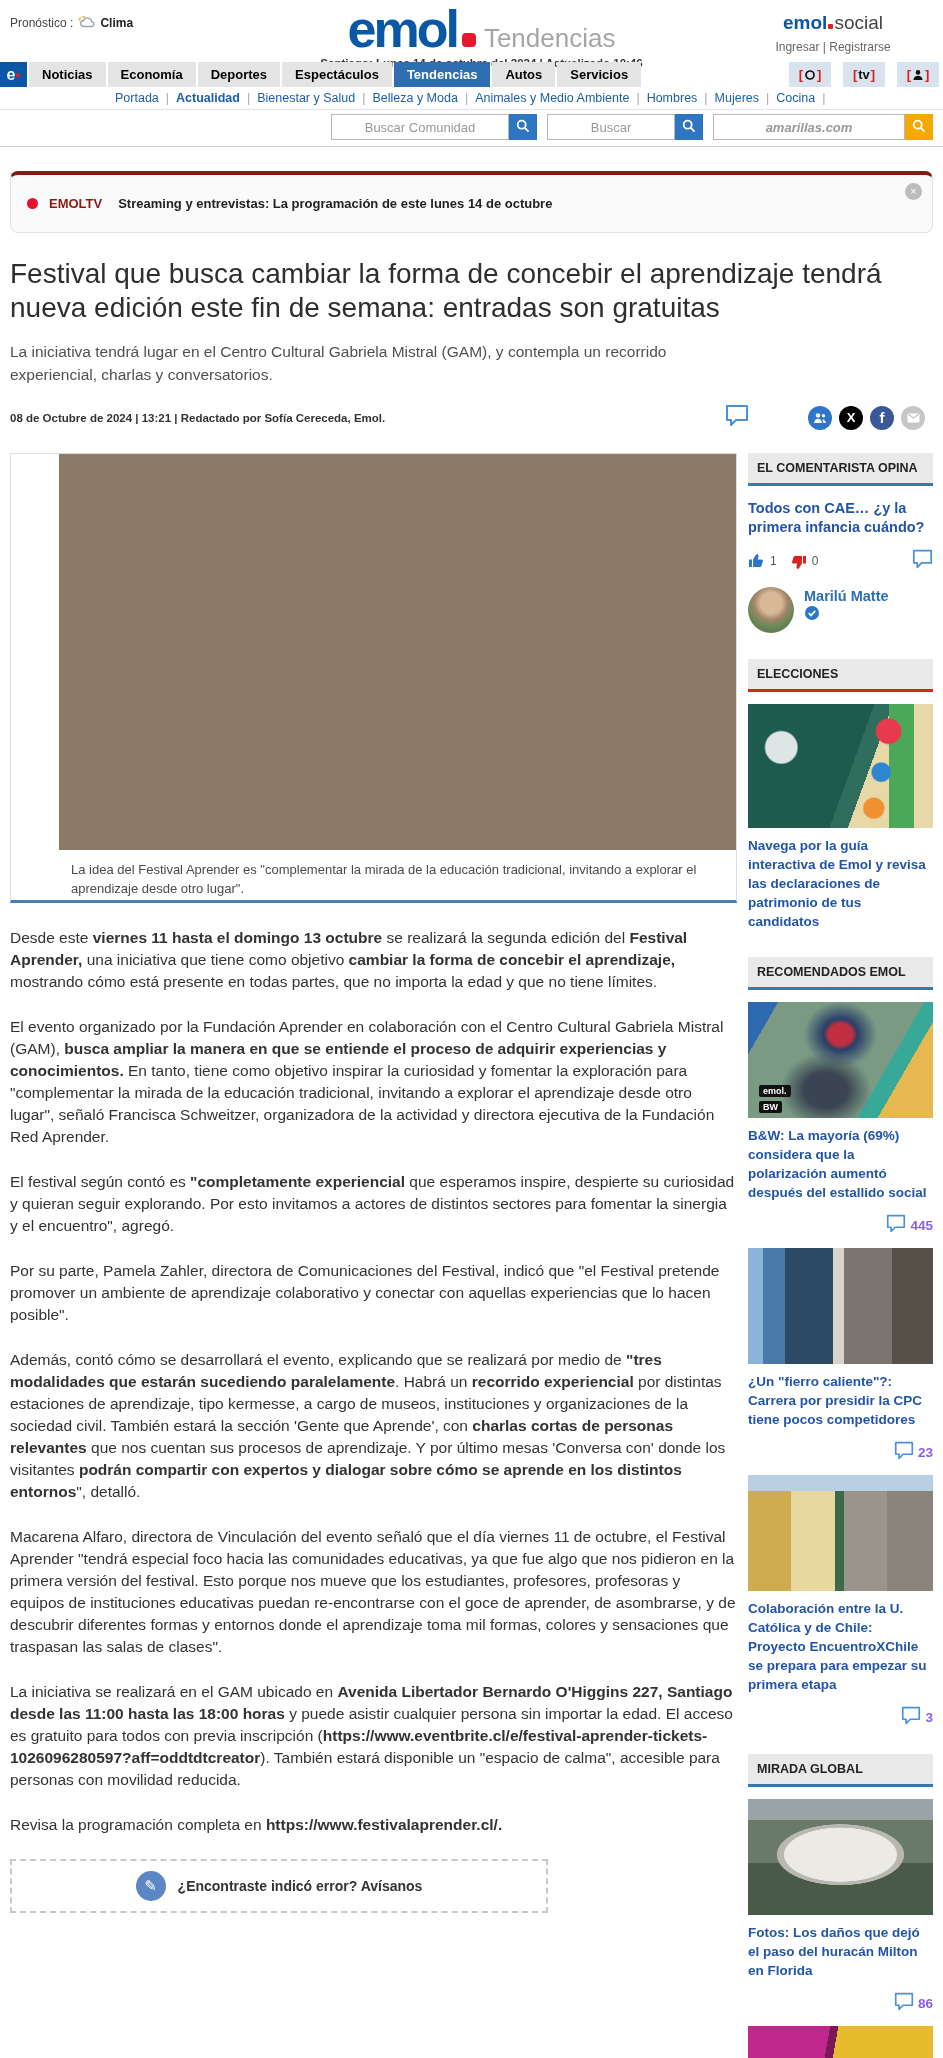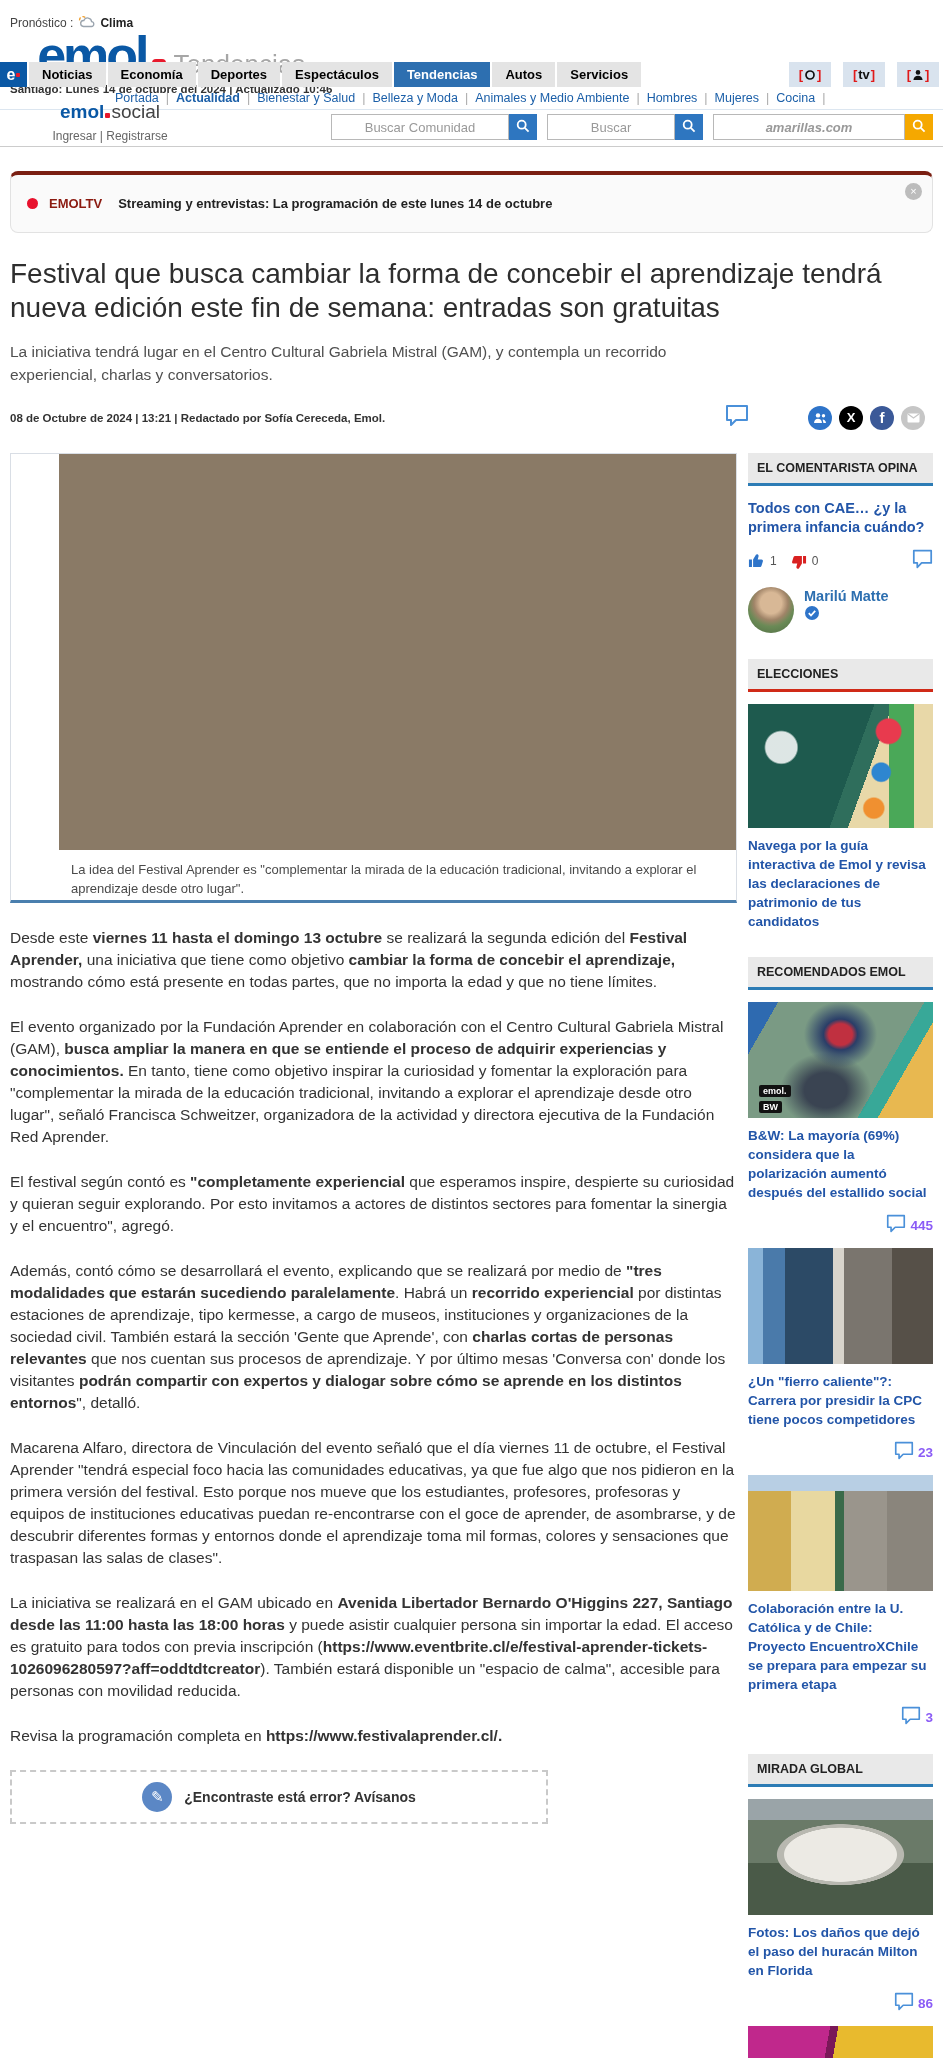--- a/index.html
+++ b/index.html
@@ -4,21 +4,21 @@
 <style>
   * { margin:0; padding:0; box-sizing:border-box; }
   html,body { background:#fff; }
   body {
     width:943px; height:2058px; overflow:hidden; position:relative;
     font-family:"Liberation Sans","DejaVu Sans",sans-serif; color:#333;
   }
   .page { width:943px; }
 
   
-  .top { display:flex; align-items:flex-start; padding:6px 10px 0; height:60px;flex-direction:column; }
+  .top { display:flex; align-items:flex-start; padding:6px 10px 0; height:60px; }
   .top-left { width:220px; font-size:12px; color:#444; display:flex; align-items:center; gap:4px; padding-top:8px; }
   .top-left b { color:#222; }
   .top-center { flex:1; text-align:center; }
   .logo-row { display:flex; align-items:baseline; justify-content:center; }
   .logo-main { font-size:52px; font-weight:bold; letter-spacing:-3px; color:#0a58a5; line-height:46px; }
   .logo-dot { width:14px; height:14px; background:#e8192c; border-radius:4px; display:inline-block; margin:0 8px 0 5px; }
   .logo-section { font-size:26px; color:#a6a6a6; letter-spacing:0; }
   .dateline { font-size:11.5px; font-weight:bold; color:#333; margin-top:3px; }
   .top-right { width:200px; text-align:center; padding-top:6px; }
   .social-logo { font-size:19px; }
@@ -303,29 +303,30 @@
         <div class="hero-img"></div>
         <figcaption>
           <div class="hero-cap">La idea del Festival Aprender es "complementar la mirada de la educación tradicional, invitando a explorar el aprendizaje desde otro lugar".</div>
         </figcaption>
       </figure>
 
       <div class="body-text">
           <p><span>Desde este </span><b>viernes 11 hasta el domingo 13 octubre</b><span> se realizará la segunda edición del </span><b>Festival Aprender,</b><span> una iniciativa que tiene como objetivo </span><b>cambiar la forma de concebir el aprendizaje,</b><span> mostrando cómo está presente en todas partes, que no importa la edad y que no tiene límites.</span></p>
           <p><span>El evento organizado por la Fundación Aprender en colaboración con el Centro Cultural Gabriela Mistral (GAM), </span><b>busca ampliar la manera en que se entiende el proceso de adquirir experiencias y conocimientos.</b><span> En tanto, tiene como objetivo inspirar la curiosidad y fomentar la exploración para "complementar la mirada de la educación tradicional, invitando a explorar el aprendizaje desde otro lugar", señaló Francisca Schweitzer, organizadora de la actividad y directora ejecutiva de la Fundación Red Aprender.</span></p>
           <p><span>El festival según contó es </span><b>"completamente experiencial</b><span> que esperamos inspire, despierte su curiosidad y quieran seguir explorando. Por esto invitamos a actores de distintos sectores para fomentar la sinergia y el encuentro", agregó.</span></p>
+          <p><span>Por su parte, Pamela Zahler, directora de Comunicaciones del Festival, indicó que "el Festival pretende promover un ambiente de aprendizaje colaborativo y conectar con aquellas experiencias que lo hacen posible".</span></p>
           <p><span>Además, contó cómo se desarrollará el evento, explicando que se realizará por medio de </span><b>"tres modalidades que estarán sucediendo paralelamente</b><span>. Habrá un </span><b>recorrido experiencial</b><span> por distintas estaciones de aprendizaje, tipo kermesse, a cargo de museos, instituciones y organizaciones de la sociedad civil. También estará la sección 'Gente que Aprende', con </span><b>charlas cortas de personas relevantes</b><span> que nos cuentan sus procesos de aprendizaje. Y por último mesas 'Conversa con' donde los visitantes </span><b>podrán compartir con expertos y dialogar sobre cómo se aprende en los distintos entornos</b><span>", detalló.</span></p>
           <p><span>Macarena Alfaro, directora de Vinculación del evento señaló que el día viernes 11 de octubre, el Festival Aprender "tendrá especial foco hacia las comunidades educativas, ya que fue algo que nos pidieron en la primera versión del festival. Esto porque nos mueve que los estudiantes, profesores, profesoras y equipos de instituciones educativas puedan re-encontrarse con el goce de aprender, de asombrarse, y de descubrir diferentes formas y entornos donde el aprendizaje toma mil formas, colores y sensaciones que traspasan las salas de clases".</span></p>
           <p><span>La iniciativa se realizará en el GAM ubicado en </span><b>Avenida Libertador Bernardo O'Higgins 227, Santiago desde las 11:00 hasta las 18:00 horas</b><span> y puede asistir cualquier persona sin importar la edad. El acceso es gratuito para todos con previa inscripción (</span><b>https://www.eventbrite.cl/e/festival-aprender-tickets-1026096280597?aff=oddtdtcreator</b><span>). También estará disponible un "espacio de calma", accesible para personas con movilidad reducida.</span></p>
           <p><span>Revisa la programación completa en </span><b>https://www.festivalaprender.cl/.</b></p>
         </div>
 
       <div class="error-box">
         <span class="pencil-circ">✎</span>
-        <span class="error-label">¿Encontraste está error? Avísanos</span>
+        <span class="error-label">¿Encontraste indicó error? Avísanos</span>
       </div>
     </div>
 
     <aside class="sidebar">
 
       <section class="side-section">
         <div class="side-header" id="com-header" style="border-bottom: 3px solid rgb(45, 124, 181);">EL COMENTARISTA OPINA</div>
         <a class="com-title">Todos con CAE… ¿y la primera infancia cuándo?</a>
         <div class="votes">
           <span><svg width="17" height="17" viewBox="0 0 18 18">

